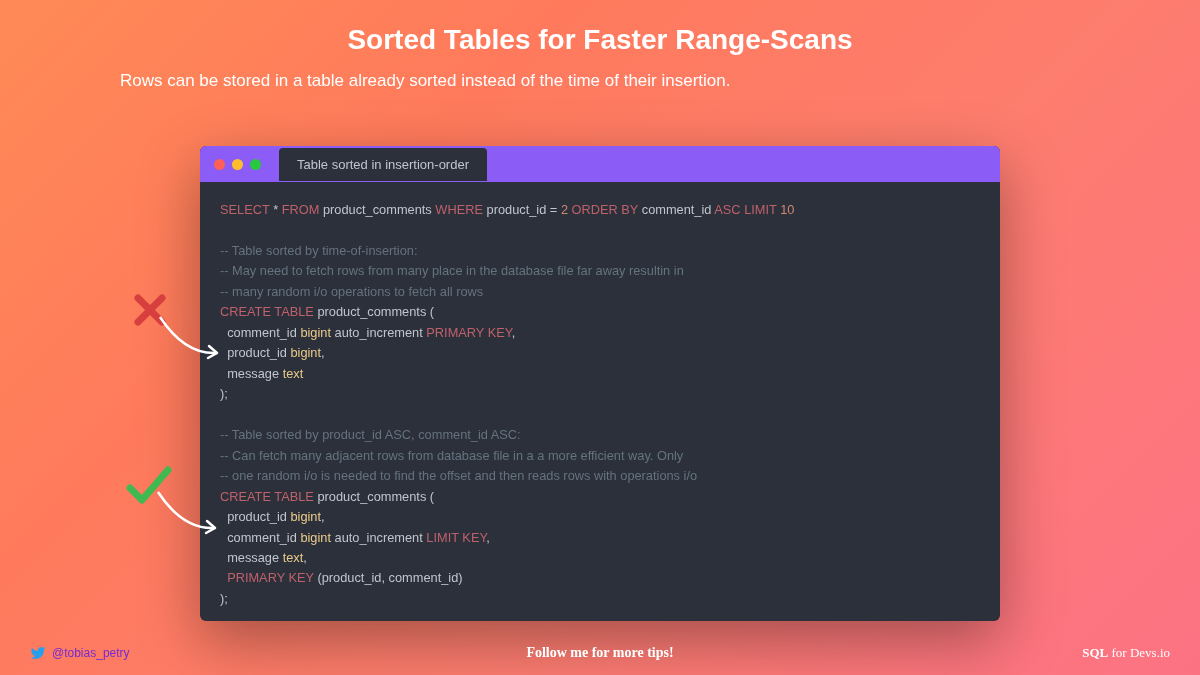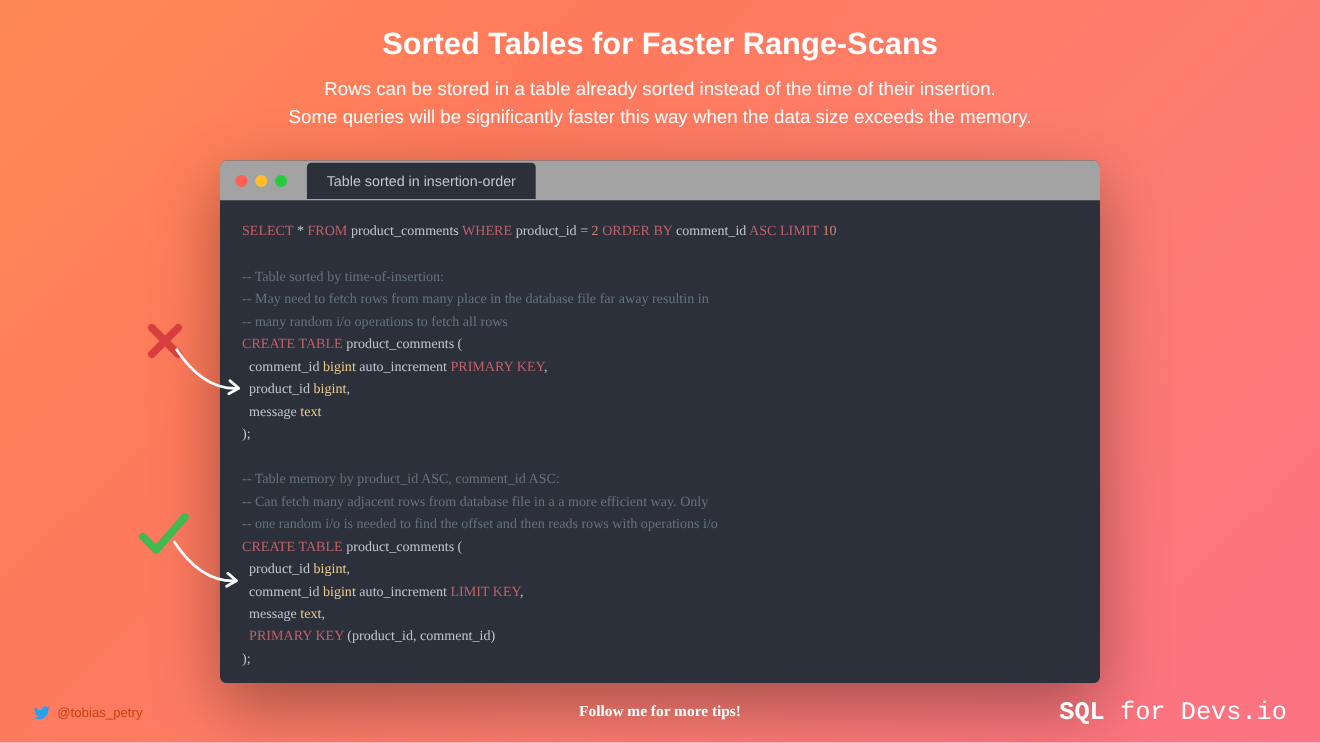--- a/index.html
+++ b/index.html
@@ -12,61 +12,61 @@
   position: relative;
   overflow: hidden;
 }
 .title {
   text-align: center;
   padding-top: 24px;
   font-size: 28px;
   font-weight: 700;
 }
 .subtitle {
-  text-align: center;
+  text-align: left;
   margin-top: 12px;
   font-size: 17px;
   line-height: 1.5;
   font-weight: 400;
   padding: 0 120px;
 }
 .editor {
   position: absolute;
   left: 200px;
   top: 146px;
   width: 800px;
   background: #2b303b;
   border-radius: 6px;
   box-shadow: 0 20px 60px rgba(0,0,0,0.35);
 }
 .editor-chrome {
   display: flex;
   align-items: center;
   height: 36px;
-  background: #a3a3a3;
+  background: #8b5cf6;
   border-top-left-radius: 6px;
   border-top-right-radius: 6px;
 }
 .dots { display: flex; gap: 7px; padding-left: 14px; }
 .dot { width: 11px; height: 11px; border-radius: 50%; }
 .dot.red { background: #ff5f56; }
 .dot.yellow { background: #ffbd2e; }
 .dot.green { background: #27c93f; }
 .tab {
   margin-left: 18px;
   background: #2b303b;
   color: #c0c5ce;
   font-size: 13px;
   padding: 9px 18px;
   border-top-left-radius: 4px;
   border-top-right-radius: 4px;
 }
 .code {
   padding: 18px 20px 12px 20px;
-  font-family: Liberation Serif, serif;
+  font-family: Liberation Sans, sans-serif;
   font-size: 12.8px;
   line-height: 1.6;
   color: #c0c5ce;
   white-space: pre;
 }
 .kw { color: #bf616a; }
 .typ { color: #ebcb8b; }
 .cmt { color: #65737e; }
 .op { color: #c0c5ce; }
 .num { color: #d08770; }
@@ -102,33 +102,32 @@
 .footer {
   position: absolute;
   bottom: 14px;
   left: 0;
   right: 0;
   display: flex;
   align-items: center;
   justify-content: space-between;
   padding: 0 30px;
 }
-.twitter { display: flex; align-items: center; gap: 6px; font-size: 12px; color: #c2410c; opacity: 0.95; }
+.twitter { display: flex; align-items: center; gap: 6px; font-size: 12px; color: #6d28d9; opacity: 0.95; }
 .twitter svg { width: 16px; height: 16px; fill: #1DA1F2; }
 .follow { font-size: 14px; font-weight: 600; text-align: center; position: absolute; left: 50%; transform: translateX(-50%); font-family: Liberation Serif, serif; }
-.brand { font-size: 23px; font-weight: 700; font-family: Liberation Mono, monospace; }
+.brand { font-size: 13px; font-weight: 700; font-family: Liberation Serif, serif; }
 .brand .light { font-weight: 400; }
 </style>
 </head>
 <body>
 
 <div class="title">Sorted Tables for Faster Range-Scans</div>
 <div class="subtitle">
   <span>Rows can be stored in a table already sorted instead of the time of their insertion.</span><br>
-  <span>Some queries will be significantly faster this way when the data size exceeds the memory.</span>
 </div>
 
 <div class="editor">
   <div class="editor-chrome">
     <div class="dots">
       <div class="dot red"></div>
       <div class="dot yellow"></div>
       <div class="dot green"></div>
     </div>
     <div class="tab">Table sorted in insertion-order</div>
@@ -137,21 +136,21 @@
 
 <span class="cmt">-- Table sorted by time-of-insertion:</span>
 <span class="cmt">-- May need to fetch rows from many place in the database file far away resultin in</span>
 <span class="cmt">-- many random i/o operations to fetch all rows</span>
 <span class="kw">CREATE</span> <span class="kw">TABLE</span> <span>product_comments (</span>
   <span>comment_id</span> <span class="typ">bigint</span> <span>auto_increment</span> <span class="kw">PRIMARY KEY</span>,
   <span>product_id</span> <span class="typ">bigint</span>,
   <span>message</span> <span class="typ">text</span>
 <span>);</span>
 
-<span class="cmt">-- Table memory by product_id ASC, comment_id ASC:</span>
+<span class="cmt">-- Table sorted by product_id ASC, comment_id ASC:</span>
 <span class="cmt">-- Can fetch many adjacent rows from database file in a a more efficient way. Only</span>
 <span class="cmt">-- one random i/o is needed to find the offset and then reads rows with operations i/o</span>
 <span class="kw">CREATE</span> <span class="kw">TABLE</span> <span>product_comments (</span>
   <span>product_id</span> <span class="typ">bigint</span>,
   <span>comment_id</span> <span class="typ">bigint</span> <span>auto_increment</span> <span class="kw">LIMIT KEY</span>,
   <span>message</span> <span class="typ">text</span>,
   <span class="kw">PRIMARY KEY</span> <span>(product_id, comment_id)</span>
 <span>);</span></div>
 </div>
 

